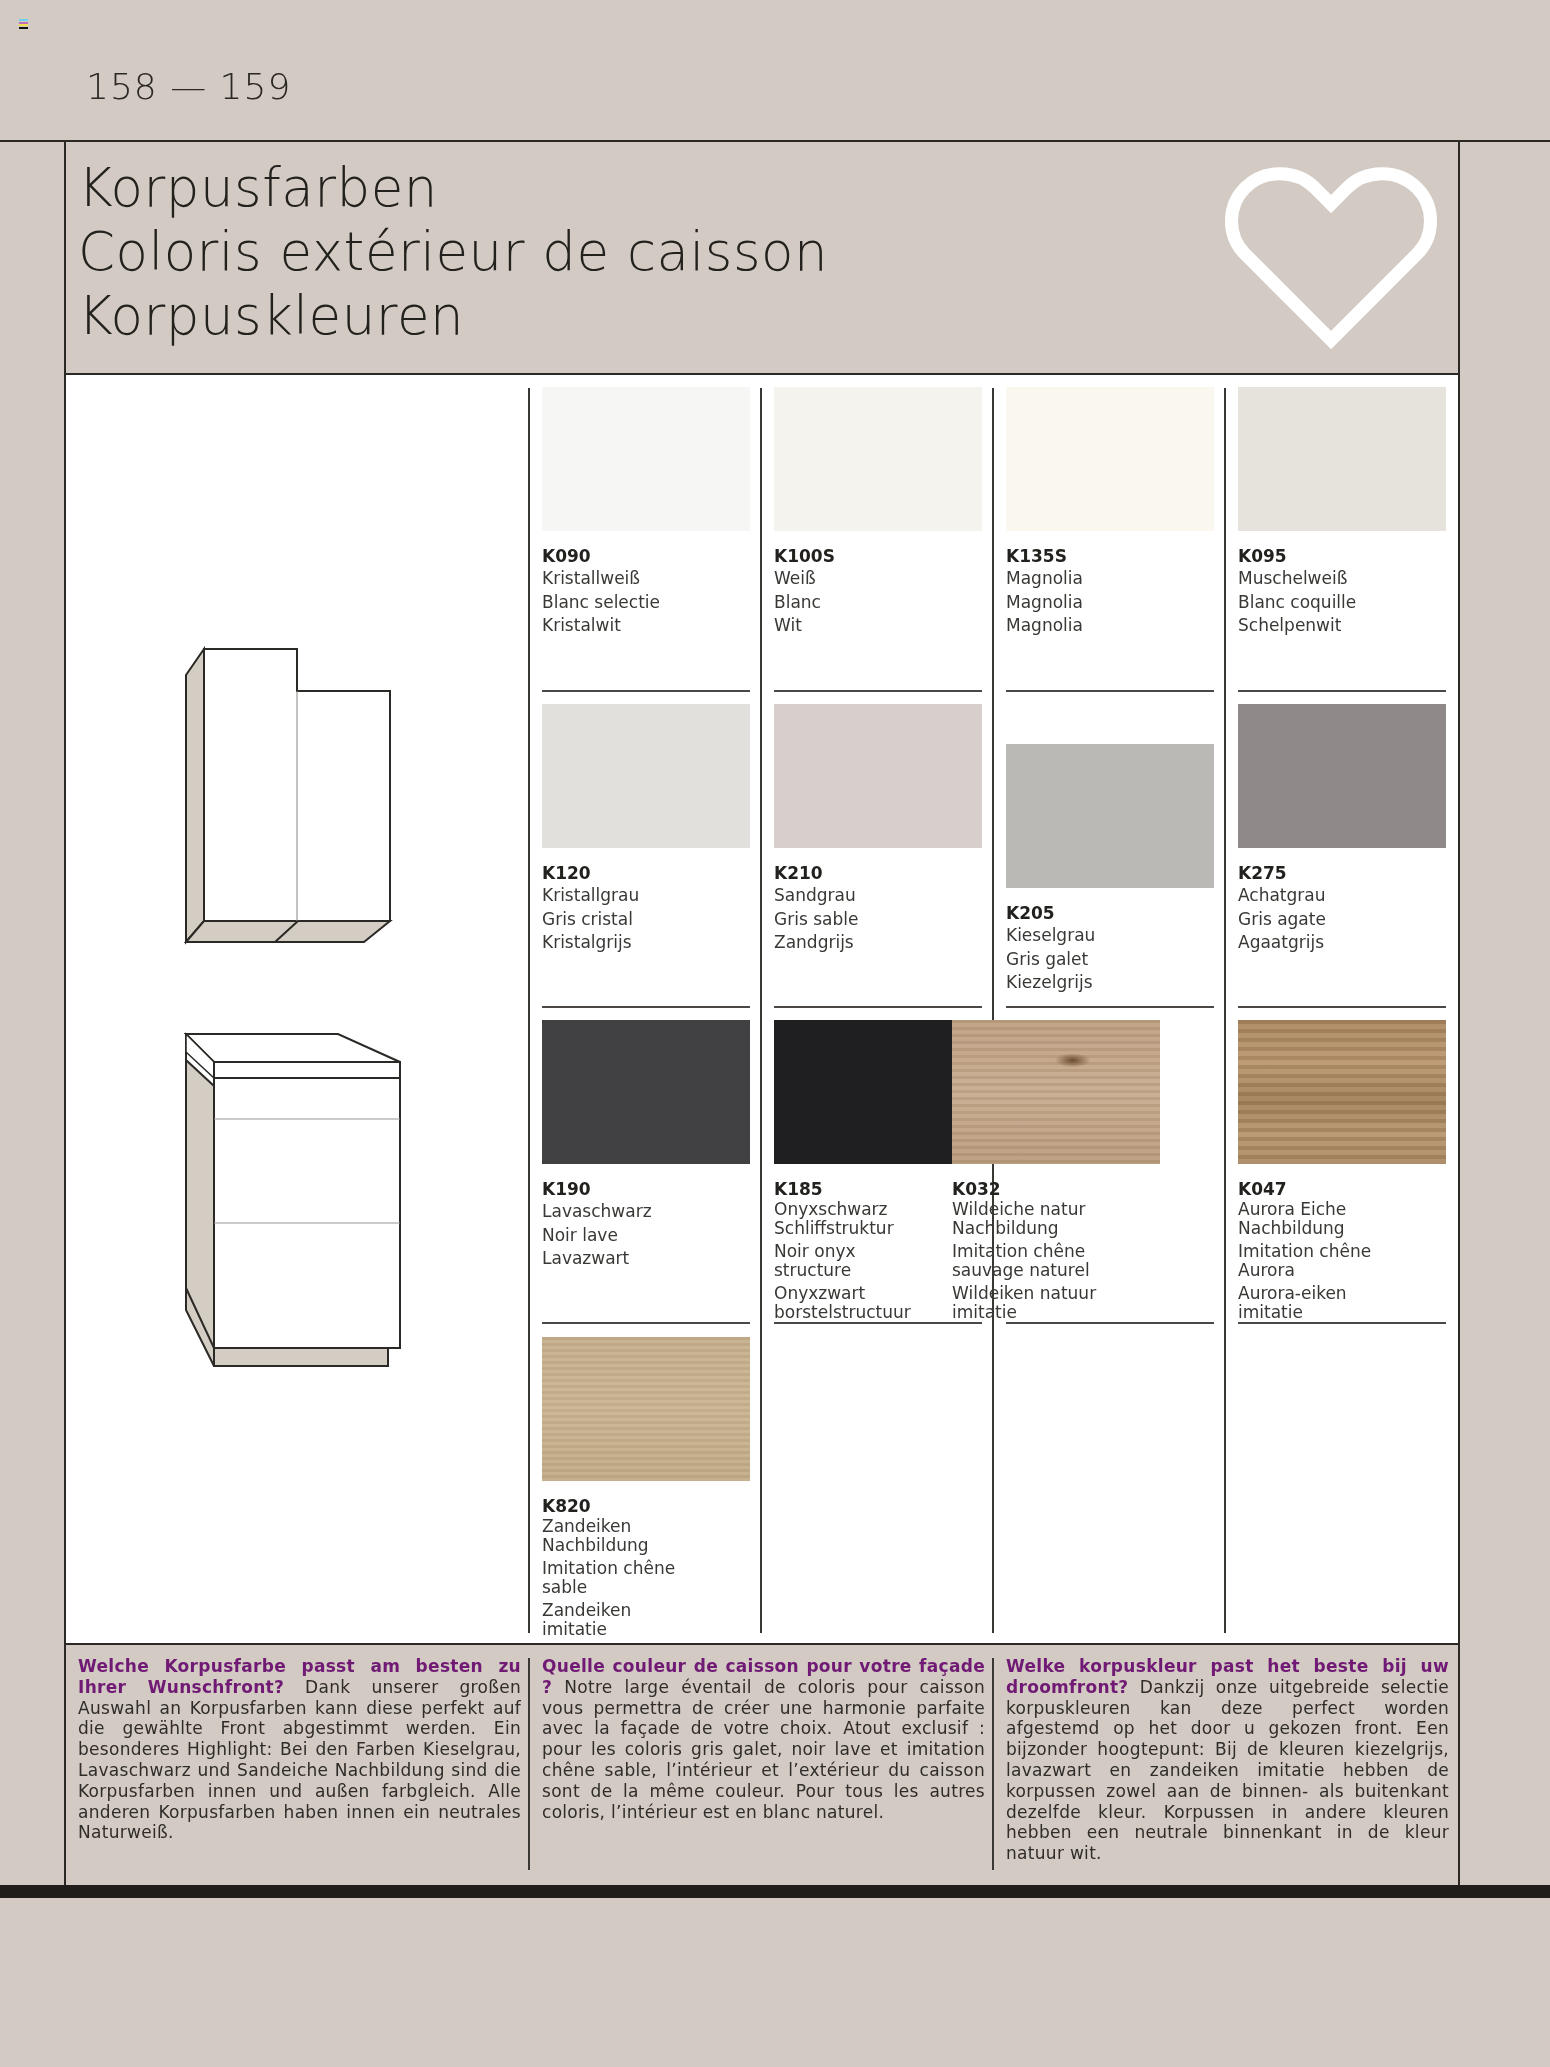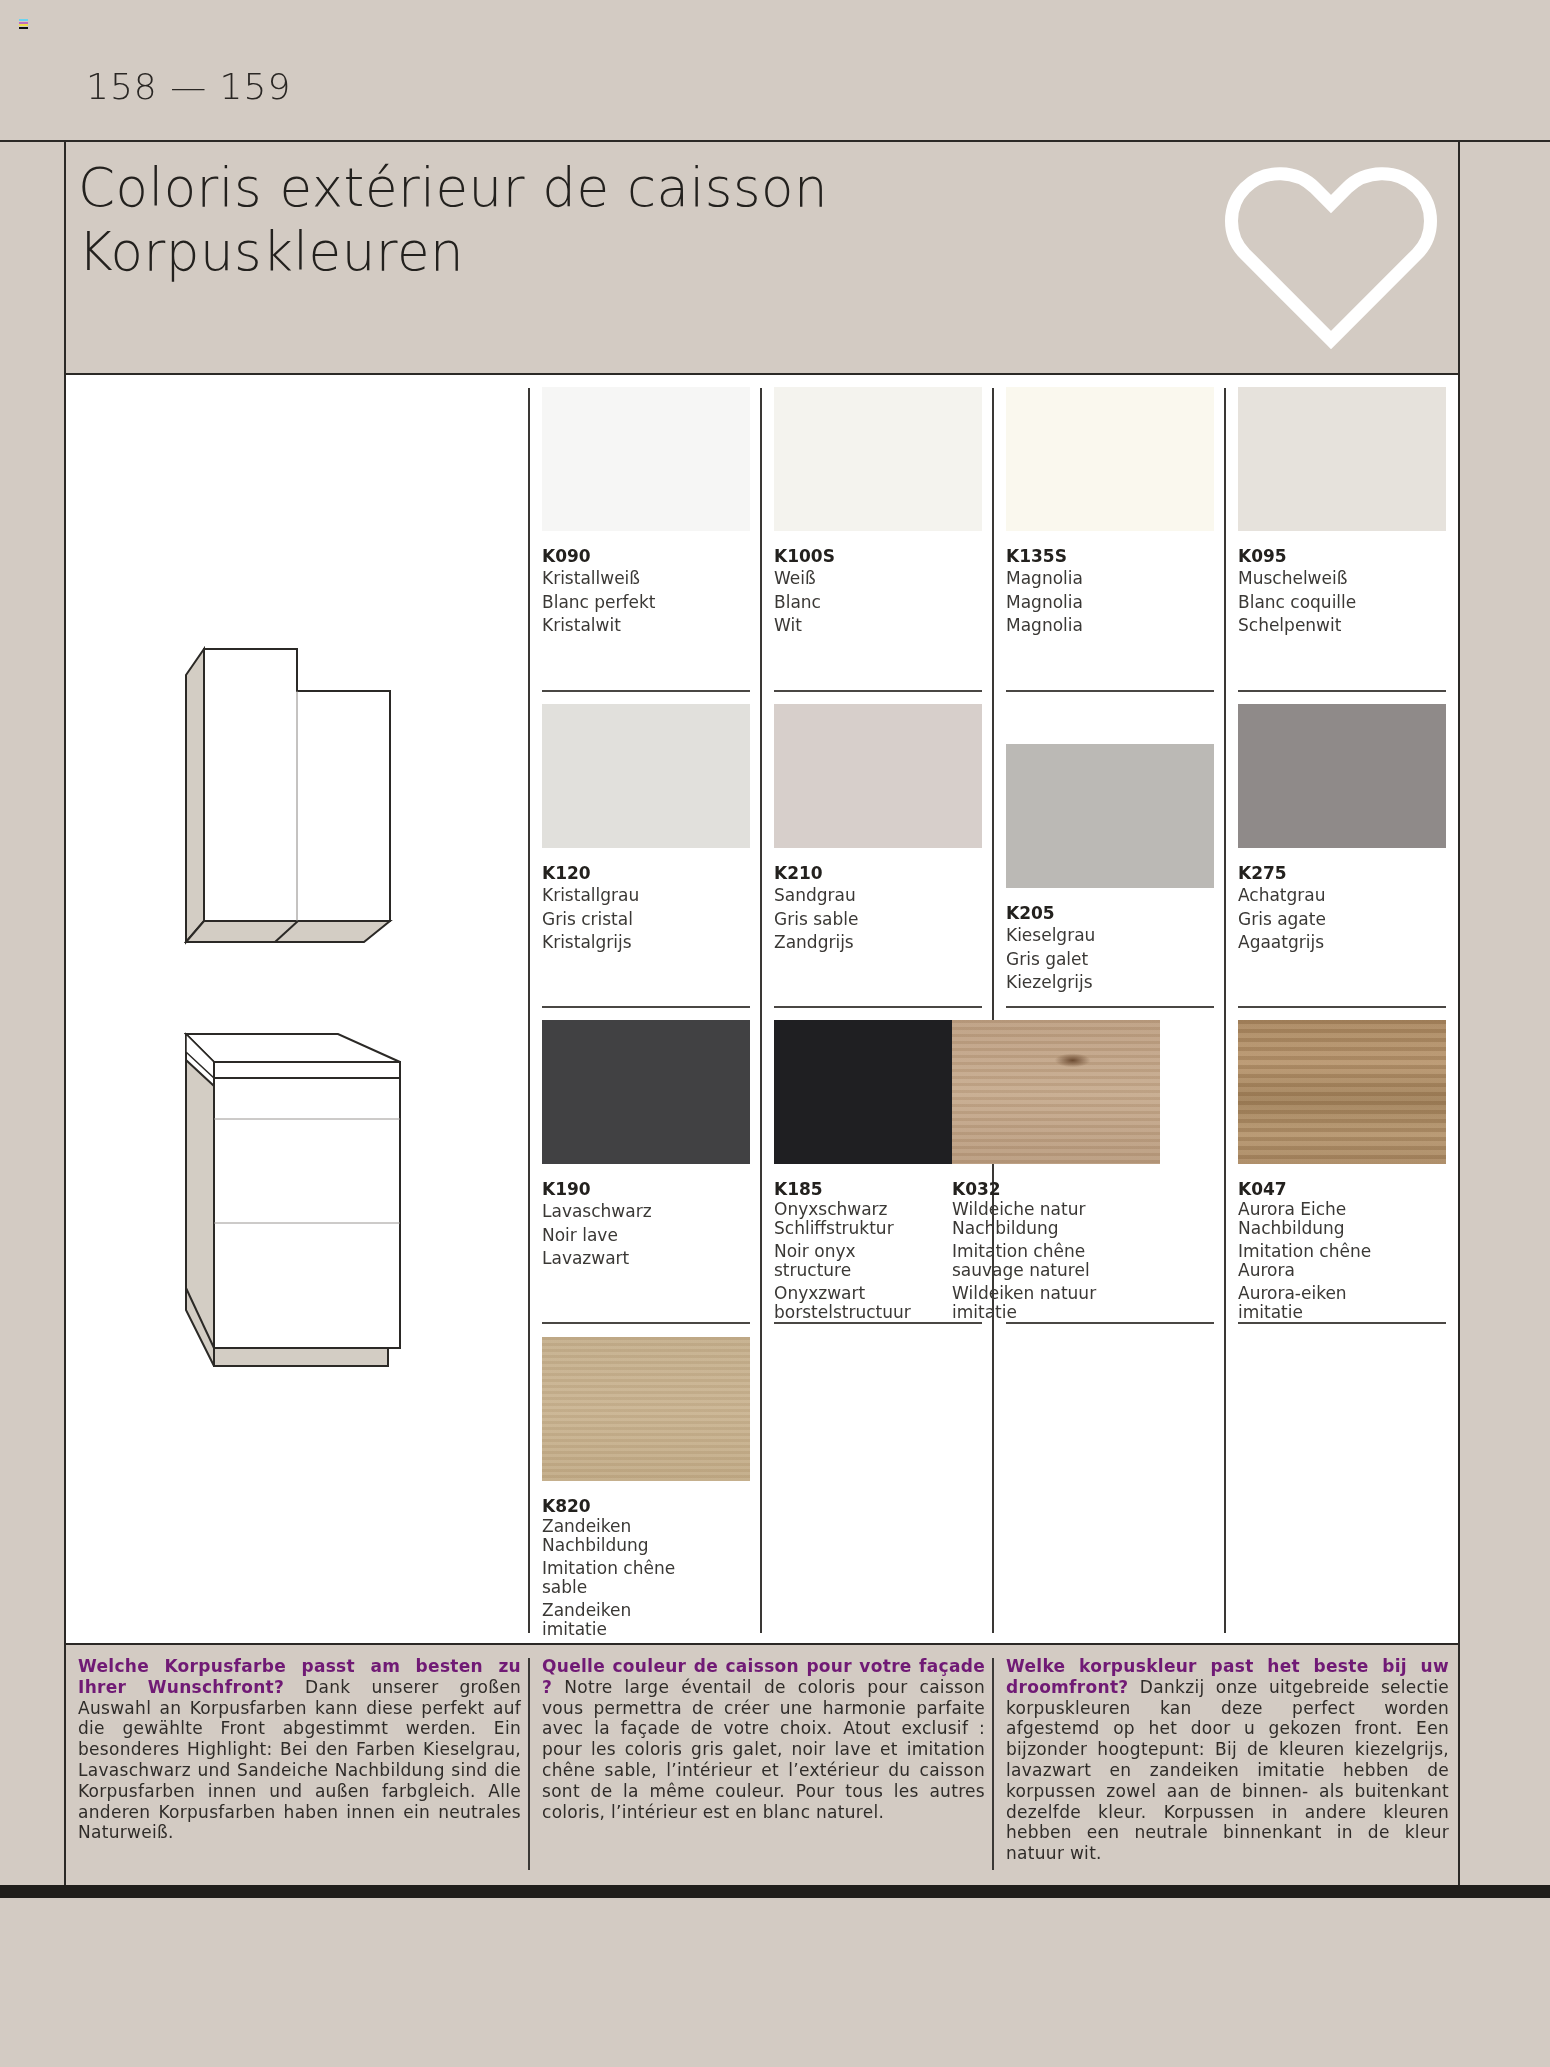--- a/index.html
+++ b/index.html
@@ -67,20 +67,21 @@
   <span style="background:#f1e04a"></span>
   <span style="background:#111"></span>
 </div>
 
 <div class="page-num">158 — 159</div>
 <div class="hr-top"></div>
 <div class="frame"></div>
 
 <div class="header">
   <div class="title">
+    <div>Korpusfarben</div>
     <div>Coloris extérieur de caisson</div>
     <div>Korpuskleuren</div>
   </div>
   <svg class="heart" viewBox="0 0 220 190">
     <path d="M110 176 L24 90 C6 72 6 42 24 24 C44 4 76 6 94 24 L110 40 L126 24 C144 6 176 4 196 24 C214 42 214 72 196 90 Z" fill="none" stroke="#ffffff" stroke-width="13" stroke-linejoin="miter"></path>
   </svg>
 </div>
 
 <div class="hr-head"></div>
 <div class="white-panel"></div>
@@ -108,21 +109,21 @@
 <div class="vline" style="left:528px;top:388px;height:1245px;"></div>
 <div class="vline" style="left:760px;top:388px;height:1245px;"></div>
 <div class="vline" style="left:992px;top:388px;height:1245px;"></div>
 <div class="vline" style="left:1224px;top:388px;height:1245px;"></div>
 
 <div class="swatch-card" style="left:542px;top:387px;">
   <div class="swatch" style="background:#f6f6f5"></div>
   <div class="code">K090</div>
   <div class="names">
     <div>Kristallweiß</div>
-    <div>Blanc perfekt</div>
+    <div>Blanc selectie</div>
     <div>Kristalwit</div>
   </div>
 </div>
 <div class="swatch-card" style="left:774px;top:387px;">
   <div class="swatch" style="background:#f4f3ee"></div>
   <div class="code">K100S</div>
   <div class="names">
     <div>Weiß</div>
     <div>Blanc</div>
     <div>Wit</div>

